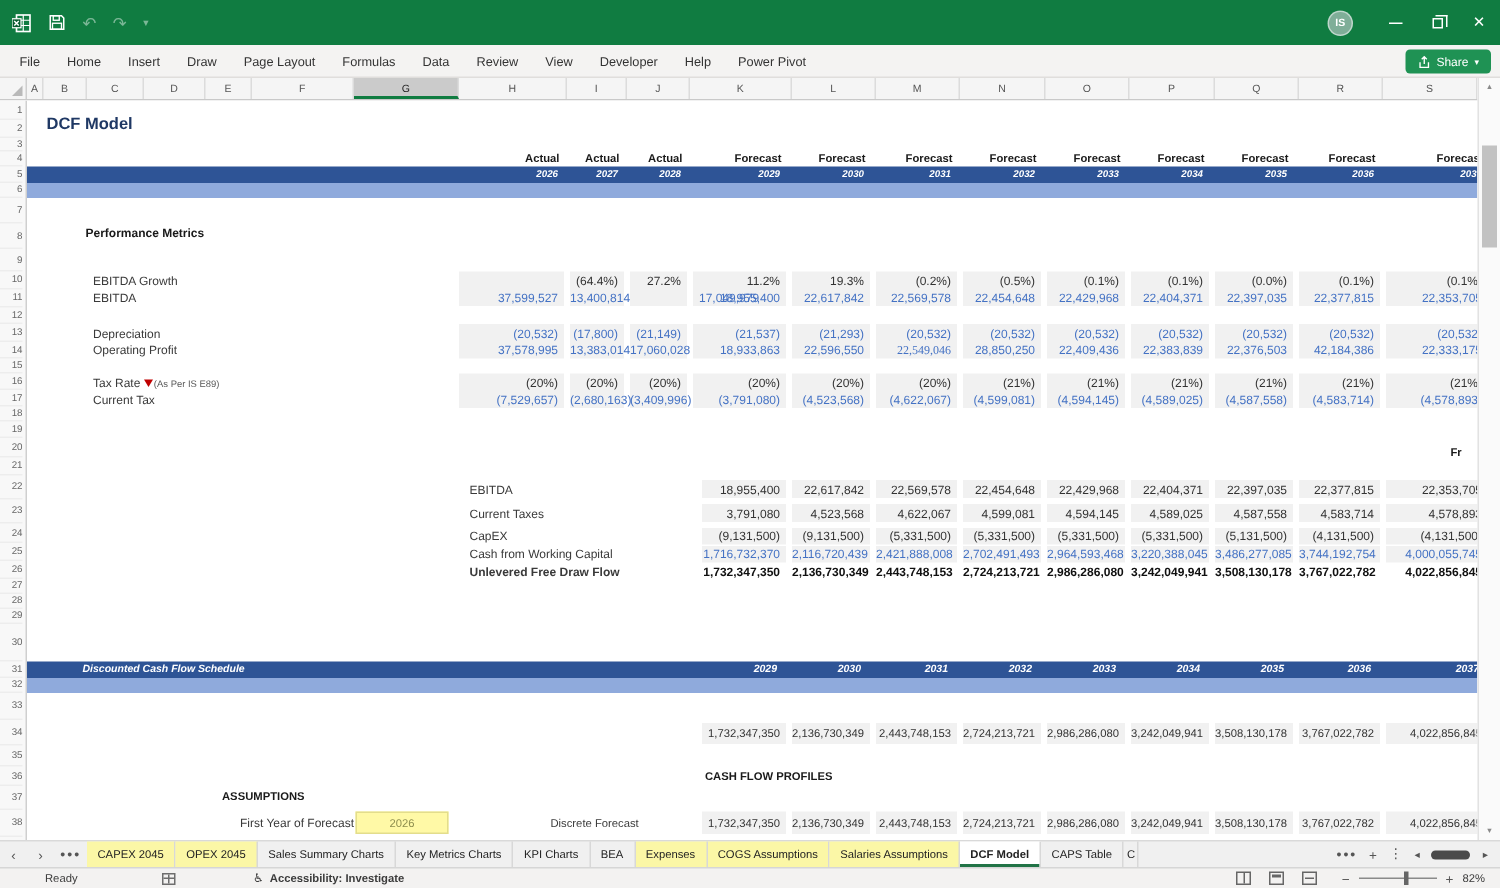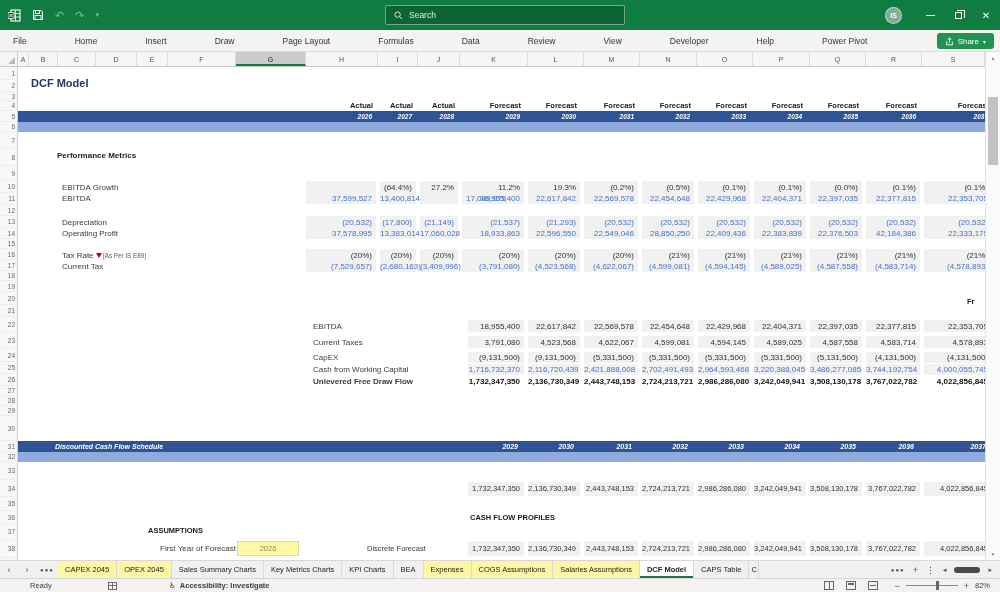--- a/index.html
+++ b/index.html
@@ -15,21 +15,21 @@
   #searchbox span { font-size:8.5px; color:#DCEFE4; }
   .win-controls { position:absolute; right:0; top:0; height:30px; display:flex; align-items:center; }
   #avatar { width:17px; height:17px; border-radius:50%; background:#7FAE98; border:1px solid rgba(255,255,255,.5); color:#fff; font-size:7px; font-weight:bold; display:flex; align-items:center; justify-content:center; margin-right:14px; }
   .winbtn { width:28px; height:30px; display:flex; align-items:center; justify-content:center; font-size:10px; color:#fff; }
   .min-glyph { width:9px; height:1px; background:#fff; display:block; }
   .restore-glyph { width:7px; height:7px; border:1px solid #fff; position:relative; display:block; }
   .restore-glyph::before { content:""; position:absolute; left:1px; top:-3px; width:7px; height:7px; border:1px solid #fff; border-left:none; border-bottom:none; }
 
   
   #ribbon { position:absolute; left:0; top:30px; width:1000px; height:22px; background:#F4F3F2; border-bottom:1px solid #E0DEDC; }
-  #ribbon-tabs { display:flex; height:22px; padding-left:4px;gap:30px; }
+  #ribbon-tabs { display:flex; height:22px; padding-left:4px; }
   .rtab { height:22px; line-height:22px; padding:0 9px; font-size:8.5px; color:#333; white-space:nowrap; }
   #share-btn { position:absolute; right:6px; top:3px; height:16px; background:#1F9254; border:none; border-radius:3px; color:#fff; font-size:8px; display:flex; align-items:center; gap:4px; padding:0 8px; font-family:inherit; }
 
   
   #colhdr { position:absolute; left:0; top:52px; width:985px; height:15px; background:#F5F5F5; border-bottom:1px solid #C9C9C9; overflow:hidden; }
   #corner { position:absolute; left:0; top:0; width:18px; height:14px; border-right:1px solid #CFCFCF; }
   #corner::after { content:""; position:absolute; right:2px; bottom:2px; border-left:7px solid transparent; border-bottom:7px solid #B9B9B9; }
   .ch { position:absolute; top:0; height:14px; font-size:7px; color:#555; text-align:center; line-height:15px; border-right:1px solid #DCDCDC; }
   .ch.sel { background:#CBCBCB; border-bottom:2px solid #107C41; color:#1e1e1e; }
 
@@ -104,27 +104,20 @@
           <path d="M1.5 5 l3 3 M4.5 5 l-3 3" stroke="#fff" stroke-width="1"></path>
         </svg>
       <svg width="12" height="12" viewBox="0 0 12 12">
           <path d="M1.5 1.5 h7.5 l1.5 1.5 v7.5 h-9 z" fill="none" stroke="#fff" stroke-width="1"></path>
           <rect x="3.5" y="1.5" width="4" height="3" fill="none" stroke="#fff" stroke-width="0.9"></rect>
           <rect x="3" y="6.5" width="6" height="4" fill="none" stroke="#fff" stroke-width="0.9"></rect>
         </svg>
       <span class="dim">↶</span>
       <span class="dim">↷</span>
       <span class="dim" style="font-size:7px">▾</span>
-    </div>
-    <div id="searchbox">
-      <svg width="9" height="9" viewBox="0 0 10 10">
-          <circle cx="4" cy="4" r="3" fill="none" stroke="#CFE8DA" stroke-width="1.1"></circle>
-          <path d="M6.3 6.3 L9 9" stroke="#CFE8DA" stroke-width="1.1"></path>
-        </svg>
-      <span>Search</span>
     </div>
     <div class="win-controls">
       <div id="avatar">IS</div>
       <div class="winbtn">
           <span class="min-glyph"></span>
         </div>
       <div class="winbtn">
           <span class="restore-glyph"></span>
         </div>
       <div class="winbtn">✕</div>
@@ -337,21 +330,21 @@
       <div class="v blue" style="left: 754px; width: 48px; top: 150px; height: 11px; line-height: 11px;">(20,532)</div>
       <div class="v blue" style="left: 810px; width: 48px; top: 150px; height: 11px; line-height: 11px;">(20,532)</div>
       <div class="v blue" style="left: 866px; width: 50px; top: 150px; height: 11px; line-height: 11px;">(20,532)</div>
       <div class="v blue" style="left: 924px; width: 64px; top: 150px; height: 11px; line-height: 11px;">(20,532)</div>
       <div class="lbl" style="left: 62px; top: 161px; height: 11px; line-height: 11px;">Operating Profit</div>
       <div class="v blue" style="left: 306px; width: 66px; top: 161px; height: 11px; line-height: 11px;">37,578,995</div>
       <div class="v blue" style="left: 380px; width: 32px; top: 161px; height: 11px; line-height: 11px;">13,383,014</div>
       <div class="v blue" style="left: 420px; width: 34px; top: 161px; height: 11px; line-height: 11px;">17,060,028</div>
       <div class="v blue" style="left: 462px; width: 58px; top: 161px; height: 11px; line-height: 11px;">18,933,863</div>
       <div class="v blue" style="left: 528px; width: 48px; top: 161px; height: 11px; line-height: 11px;">22,596,550</div>
-      <div class="v blue" style="left: 584px; width: 50px; top: 161px; height: 11px; line-height: 11px;">22,549,046</div>
+      <div class="v blue" style="left: 584px; width: 50px; top: 161px; height: 11px; line-height: 11px; font-family: Liberation Serif, serif;">22,549,046</div>
       <div class="v blue" style="left: 642px; width: 48px; top: 161px; height: 11px; line-height: 11px;">28,850,250</div>
       <div class="v blue" style="left: 698px; width: 48px; top: 161px; height: 11px; line-height: 11px;">22,409,436</div>
       <div class="v blue" style="left: 754px; width: 48px; top: 161px; height: 11px; line-height: 11px;">22,383,839</div>
       <div class="v blue" style="left: 810px; width: 48px; top: 161px; height: 11px; line-height: 11px;">22,376,503</div>
       <div class="v blue" style="left: 866px; width: 50px; top: 161px; height: 11px; line-height: 11px;">42,184,386</div>
       <div class="v blue" style="left: 924px; width: 64px; top: 161px; height: 11px; line-height: 11px;">22,333,175</div>
       <div class="lbl" style="left: 62px; top: 183px; height: 11px; line-height: 11px;">Tax Rate<span class="cflag"></span><span class="suffix">(As Per IS E89)</span></div>
       <div class="v" style="left: 306px; width: 66px; top: 183px; height: 11px; line-height: 11px;">(20%)</div>
       <div class="v" style="left: 380px; width: 32px; top: 183px; height: 11px; line-height: 11px;">(20%)</div>
       <div class="v" style="left: 420px; width: 34px; top: 183px; height: 11px; line-height: 11px;">(20%)</div>

